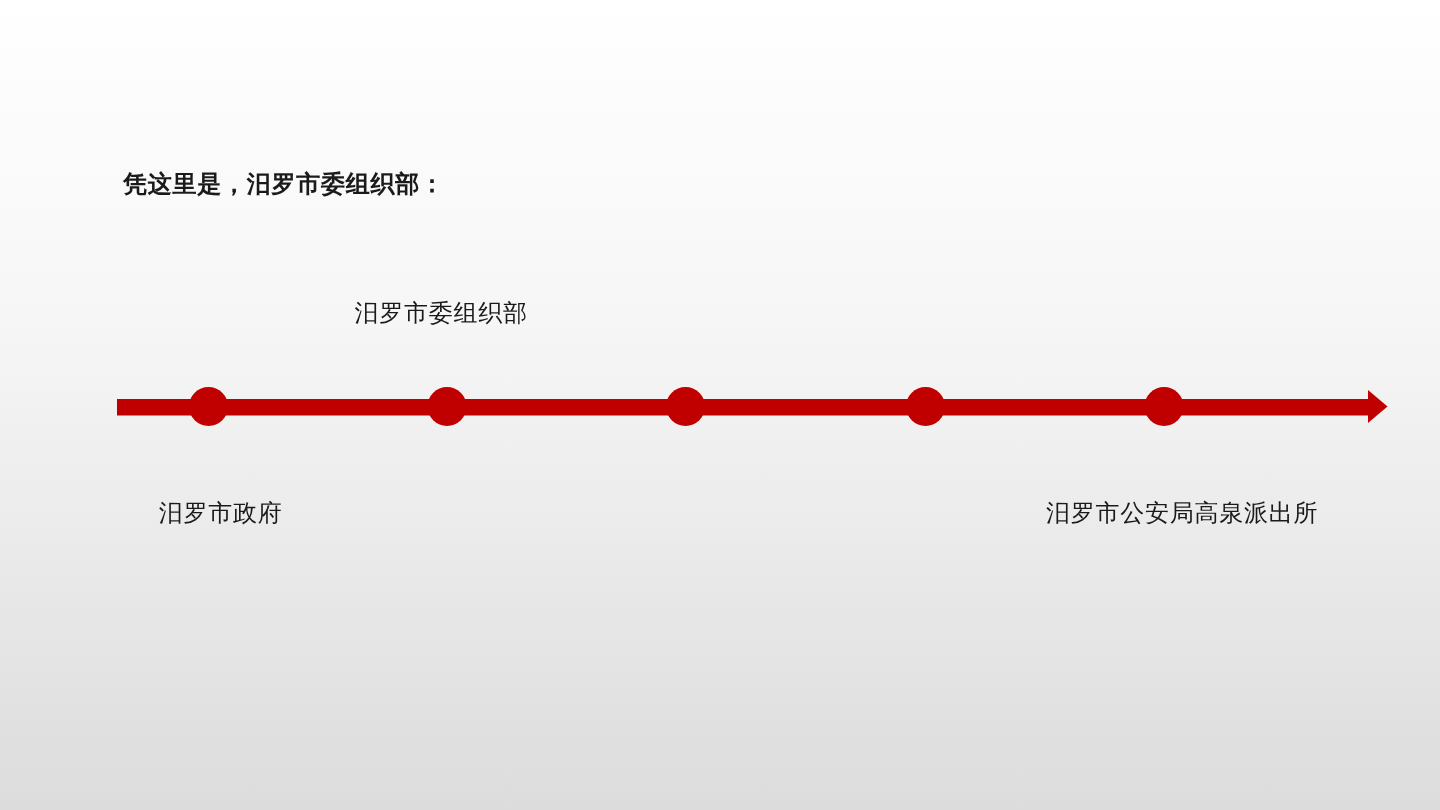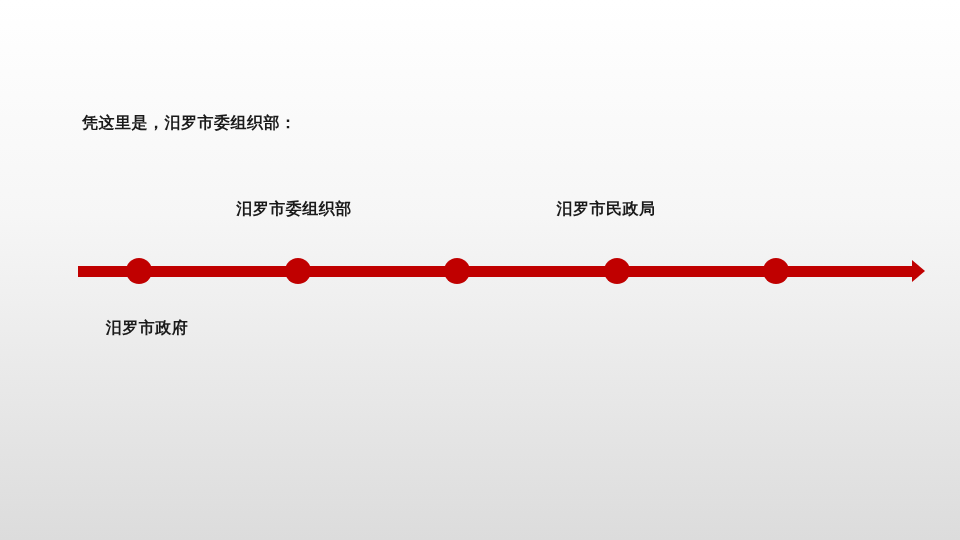--- a/index.html
+++ b/index.html
@@ -21,37 +21,37 @@
     .arrowhead {
       position: absolute; left: 912px; top: 260px; width: 0; height: 0;
       border-top: 11.5px solid transparent; border-bottom: 11.5px solid transparent;
       border-left: 13px solid #c00000;
     }
     .dot {
       position: absolute; width: 26px; height: 26px; border-radius: 50%;
       background: #c00000; top: 258px; margin-left: -13px;
     }
     .label {
-      position: absolute; font-size: 16px; font-weight: bold; white-space: nowrap;
+      position: absolute; font-size: 16px; font-weight: normal; white-space: nowrap;
       transform: translateX(-50%); letter-spacing: 0.5px;
     }
     .label.above { top: 199px; }
-    .label.below { top: 318px; }
+    .label.below { top: 332px; }
   </style>
 </head>
 <body>
 
 <div class="intro">凭这里是，汨罗市委组织部：</div>
 
 <div class="timeline">
   <div class="bar"></div>
   <div class="arrowhead"></div>
 
   <div class="dot" style="left:139px"></div>
   <div class="dot" style="left:298px"></div>
   <div class="dot" style="left:457px"></div>
   <div class="dot" style="left:617px"></div>
   <div class="dot" style="left:776px"></div>
 
   <div class="label below" style="left:147px">汨罗市政府</div>
   <div class="label above" style="left:294px">汨罗市委组织部</div>
-  <div class="label above" style="left:606px">汨罗市民政局</div>
+  <div class="label below" style="left:788px">汨罗市公安局高泉派出所</div>
 </div>
 
 </body></html>

